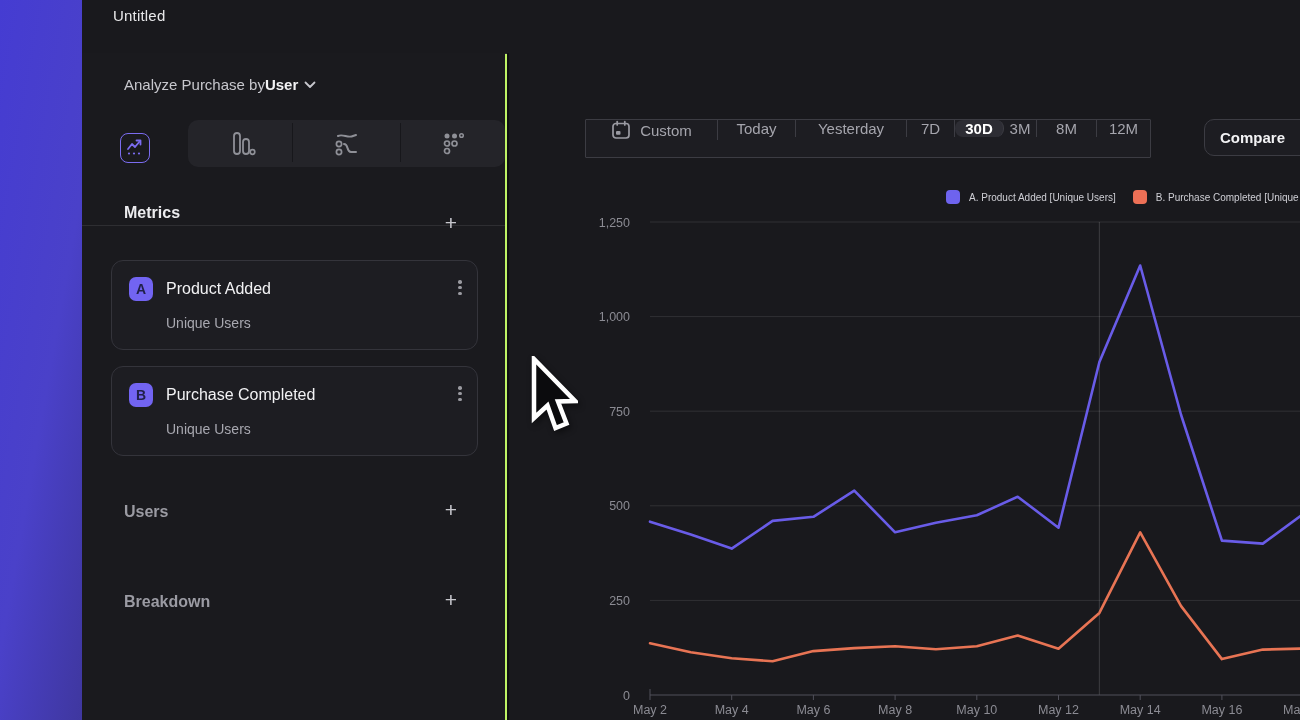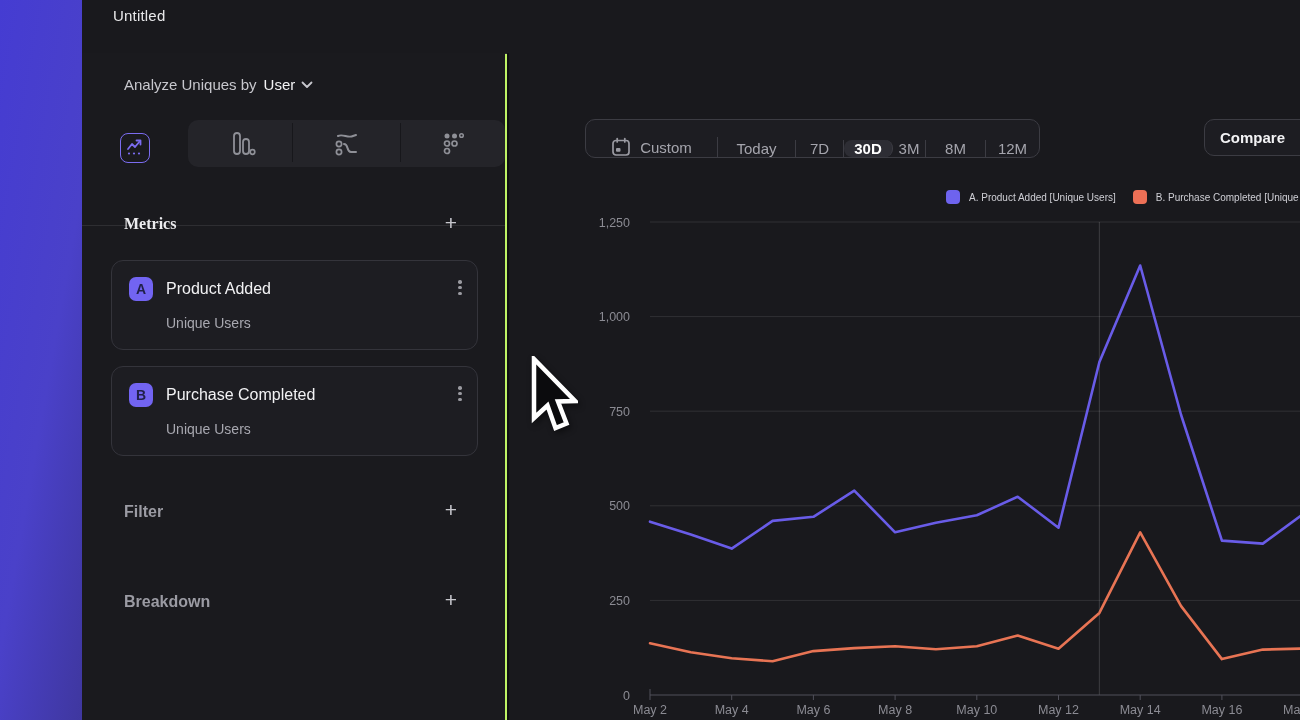--- a/index.html
+++ b/index.html
@@ -8,21 +8,21 @@
   .bg-strip{position:absolute;left:0;top:0;width:82px;height:720px;
     background:linear-gradient(100deg,#453cd2 0%,#4a41c9 55%,#3f379f 100%);}
   .app{position:absolute;left:82px;top:0;width:1218px;height:720px;background:#bef264;overflow:hidden;padding-left:39px;}
   .header{position:absolute;left:0;top:0;width:100%;height:53px;background:#19191d;
           border-bottom:1px solid rgba(255,255,255,0.08);}
   .header .title{position:absolute;left:31px;top:7px;font-size:15px;color:#e8e8ea;letter-spacing:.2px;}
   
   .sidebar{position:absolute;left:0;top:53px;width:423px;height:667px;background:#1a1a1e;overflow:hidden;}
   .analyze-row{position:absolute;left:0;top:0;width:100%;height:62px;}
   .analyze-row .lbl{position:absolute;left:42px;top:22px;font-size:15px;color:#c7c7cd;}
-  .analyze-row .val{font-weight:400;color:#f2f2f4;margin-left:7px;}
+  .analyze-row .val{font-weight:700;color:#f2f2f4;}
   .chev{display:inline-block;margin-left:6px;vertical-align:1px;}
   .tabbar{position:absolute;left:0;top:62px;width:423px;height:54px;}
   .tab-group-bg{position:absolute;left:106px;top:5px;width:317px;height:47px;background:#242429;border-radius:10px;}
   .tab-divider{position:absolute;top:8px;width:1px;height:39px;background:#17171b;}
   .tabbar-border{position:absolute;left:0;top:115px;width:423px;height:1px;background:rgba(255,255,255,0.09);}
   .tab-hit{position:absolute;top:5px;width:106px;height:47px;}
   .tab-icon{position:absolute;}
   .sel-tab-box{position:absolute;left:38px;top:13px;width:30px;height:30px;border:1.6px solid #7b6cf0;border-radius:8px;box-sizing:border-box;}
   .section-head{position:absolute;left:42px;font-size:16px;font-weight:700;color:#ececef;}
   .section-head.dim{color:#9b9ba3;}
@@ -32,22 +32,22 @@
                border:1px solid #34343b;border-radius:12px;box-sizing:border-box;}
   .badge{position:absolute;left:17px;top:16px;width:24px;height:24px;background:#7264f2;border-radius:7px;
          color:#20204a;font-size:14px;font-weight:700;text-align:center;line-height:24px;}
   .metric-title{position:absolute;left:54px;top:19px;font-size:16px;font-weight:400;color:#f2f2f4;}
   .metric-sub{position:absolute;left:54px;top:54px;font-size:14px;color:#a8a8b0;}
   .kebab{position:absolute;left:338px;top:17px;width:20px;height:22px;}
   .kebab i{display:block;width:3.5px;height:3.5px;border-radius:50%;background:#9a9aa1;margin:2.2px auto;}
   
   .chart-panel{position:absolute;left:425px;top:53px;width:793px;height:667px;background:#19191d;
                border-left:2px solid #0e0e11;box-sizing:content-box;overflow:hidden;}
-  .range-group{position:absolute;left:76px;top:66px;height:37px;border:1px solid #3c3c43;border-radius:10px;
-               background:#1d1d22;display:flex;align-items:flex-end;overflow:hidden;}
+  .range-group{position:absolute;left:76px;top:66px;height:37px;border:1px solid #3c3c43;border-radius:1px;
+               background:#1d1d22;display:flex;align-items:flex-start;overflow:hidden;}
   .seg{display:flex;align-items:center;justify-content:center;font-size:15px;color:#a5a5ad;
        border-right:1px solid #3c3c43;box-sizing:border-box;gap:9px;}
   .seg:last-child{border-right:none;}
   .seg.w1{width:132px}.seg.w2{width:78px}.seg.w3{width:111px}.seg.w4{width:48px}
   .seg.w5{width:49px}.seg.w6{width:33px}.seg.w7{width:60px}.seg.w8{width:53px}
   .seg.selected{background:#2d2d34;color:#ffffff;font-weight:700;border-radius:8px;}
   .compare-btn{position:absolute;left:695px;top:66px;height:37px;width:130px;border:1px solid #3c3c43;
                border-radius:10px;box-sizing:border-box;color:#f2f2f4;font-size:15px;font-weight:700;
                display:flex;align-items:center;padding-left:15px;background:#1d1d22;}
   .legend{position:absolute;left:437px;top:137px;display:flex;align-items:center;white-space:nowrap;}
@@ -65,21 +65,21 @@
 <div class="app">
 
   <div class="header">
     <div class="title">Untitled</div>
   </div>
 
   <div class="sidebar">
 
     <div class="analyze-row">
       <div class="lbl">
-        <span>Analyze Uniques by</span><span class="val">User</span><span class="chev"><svg width="12" height="8" viewBox="0 0 12 8">
+        <span>Analyze Purchase by</span><span class="val">User</span><span class="chev"><svg width="12" height="8" viewBox="0 0 12 8">
               <polyline points="1.5,1.5 6,6 10.5,1.5" fill="none" stroke="#c7c7cd" stroke-width="1.8" stroke-linecap="round" stroke-linejoin="round"></polyline>
             </svg></span>
       </div>
     </div>
 
     <div class="tabbar">
       <div class="tab-group-bg"></div>
       <div class="tab-divider" style="left:210px;"></div>
       <div class="tab-divider" style="left:318px;"></div>
 
@@ -119,21 +119,21 @@
             <circle cx="22.5" cy="6.5" r="1.8" fill="none" stroke="#8f9097" stroke-width="1.5"></circle>
           <circle cx="8" cy="14.5" r="2.5" fill="none" stroke="#8f9097" stroke-width="1.7"></circle>
             <circle cx="15.5" cy="14.5" r="2.5" fill="none" stroke="#8f9097" stroke-width="1.7"></circle>
           <circle cx="8" cy="22" r="2.5" fill="none" stroke="#8f9097" stroke-width="1.7"></circle>
         </svg>
       </div>
 
       <div class="tabbar-border" style="top:110px;"></div>
     </div>
 
-    <div class="section-head" style="top:162px;font-family:Liberation Serif, serif;">Metrics</div>
+    <div class="section-head" style="top:151px;">Metrics</div>
     <div class="plus-btn" style="top:158px;">+</div>
 
     <div class="metric-card" style="top:207px;">
       <div class="badge">A</div>
       <div class="metric-title">Product Added</div>
       <div class="kebab">
           <i></i>
           <i></i>
           <i></i>
         </div>
@@ -144,41 +144,44 @@
       <div class="badge">B</div>
       <div class="metric-title">Purchase Completed</div>
       <div class="kebab">
           <i></i>
           <i></i>
           <i></i>
         </div>
       <div class="metric-sub">Unique Users</div>
     </div>
 
-    <div class="section-head dim" style="top:450px;">Filter</div>
+    <div class="section-head dim" style="top:450px;">Users</div>
     <div class="plus-btn" style="top:445px;">+</div>
 
     <div class="section-head dim" style="top:540px;">Breakdown</div>
     <div class="plus-btn" style="top:535px;">+</div>
   </div>
 
   <div class="chart-panel">
 
     <div class="range-group">
       <div class="seg w1">
         <svg width="20" height="20" viewBox="0 0 20 20">
           <rect x="2" y="3.5" width="16" height="14.5" rx="3" fill="none" stroke="#9a9aa2" stroke-width="1.7"></rect>
           <line x1="6.2" y1="1.5" x2="6.2" y2="5" stroke="#9a9aa2" stroke-width="1.7" stroke-linecap="round"></line>
           <line x1="13.8" y1="1.5" x2="13.8" y2="5" stroke="#9a9aa2" stroke-width="1.7" stroke-linecap="round"></line>
           <rect x="5" y="11" width="4.5" height="3.8" rx="1" fill="#9a9aa2"></rect>
         </svg>
         <span>Custom</span>
       </div>
       <div class="seg w2">
           <span>Today</span>
+        </div>
+      <div class="seg w3">
+          <span>Yesterday</span>
         </div>
       <div class="seg w4">
           <span>7D</span>
         </div>
       <div class="seg w5 selected">
           <span>30D</span>
         </div>
       <div class="seg w6">
           <span>3M</span>
         </div>

